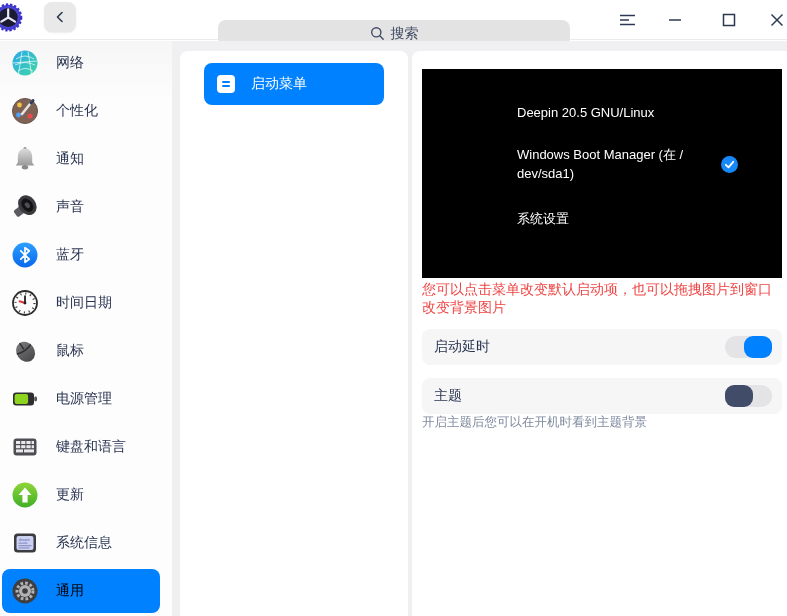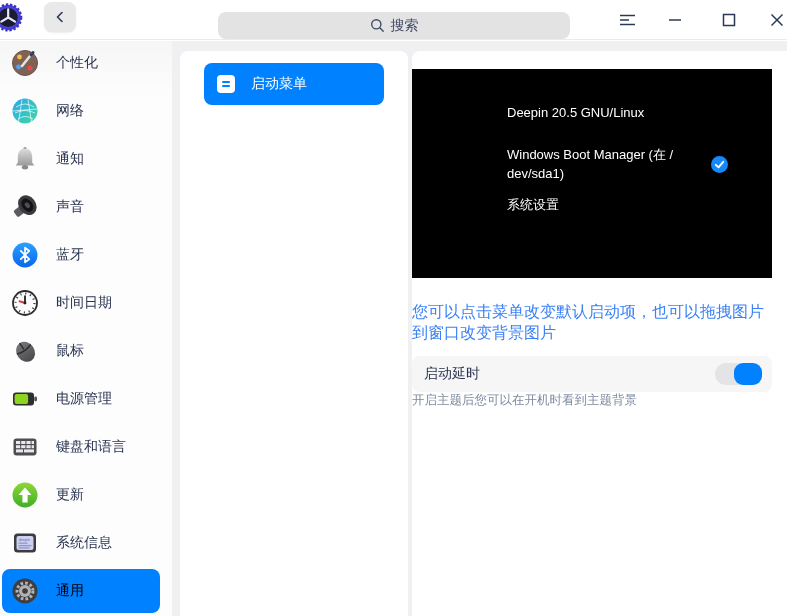--- a/index.html
+++ b/index.html
@@ -9,21 +9,21 @@
     background:#fff; font-family:"Liberation Sans","DejaVu Sans",sans-serif;
     color:#2a3450;
   }
   
   .titlebar { position:absolute; top:0; left:0; right:0; height:40px; background:#fff;
     border-bottom:1px solid #ebebec; }
   .app-logo { position:absolute; left:-7px; top:2px; width:34px; height:31px; }
   .back-btn { position:absolute; left:44px; top:2px; width:32px; height:30px;
     background:#e9e9ea; border-radius:8px; display:flex; align-items:center; justify-content:center;
     box-shadow:0 1px 2px rgba(0,0,0,.08); cursor:pointer; }
-  .search-box { position:absolute; left:218px; top:12px; width:352px; height:27px;
+  .search-box { position:absolute; left:218px; top:20px; width:352px; height:27px;
     background:#e3e3e4; border-radius:8px; display:flex; align-items:center; justify-content:center;
     gap:6px; color:#414c63; font-size:14px; cursor:text; }
   .win-btn { position:absolute; top:7px; width:26px; height:26px; display:flex;
     align-items:center; justify-content:center; cursor:pointer; }
   .win-btn svg { display:block; }
   .btn-menu { left:614px; } .btn-min { left:662px; } .btn-max { left:716px; } .btn-close { left:764px; }
 
   
   .body { position:absolute; top:41px; left:0; right:0; bottom:0; display:flex; background:#f0f0f2; }
   .sidebar { width:172px; background:linear-gradient(#f6f6f7,#fdfdfe 60px,#fdfdfe); padding-top:0; flex:none; }
@@ -34,29 +34,29 @@
 
   .middle-card { width:228px; flex:none; margin:10px 0 0 8px; background:#fff;
     border-radius:8px 8px 0 0; padding:12px 24px; }
   .nav-item { height:42px; background:#0081ff; border-radius:8px; display:flex;
     align-items:center; padding-left:13px; gap:16px; color:#fff; font-size:14px; cursor:pointer; }
   .nav-ic { width:18px; height:18px; background:#fff; border-radius:4px; display:flex;
     flex-direction:column; align-items:center; justify-content:center; gap:2px; }
   .nav-ic i { display:block; width:8px; height:2px; background:#0081ff; border-radius:1px; }
 
   .right-panel { flex:1; margin:10px 0 0 4px; background:#fff; border-radius:8px 0 0 0;
-    padding:18px 5px 0 0; min-width:0; }
+    padding:18px 5px 0 10px; min-width:0; }
   .boot-preview { width:360px; height:209px; background:#000; color:#fff;
     padding:36px 0 0 95px; font-size:13px; }
   .boot-entry { cursor:pointer; }
   .entry-deepin { margin-bottom:26px; }
-  .entry-windows { display:flex; align-items:center; margin-bottom:12px; }
+  .entry-windows { display:flex; align-items:center; margin-bottom:26px; }
   .entry-windows .txt { width:192px; line-height:1.45; }
   .check { width:17px; height:17px; flex:none; margin-left:auto; margin-right:44px; }
-  .hint { margin-top:24px; font-size:16px; color:#3b82f6; width:360px; }
+  .hint { margin-top:3px; font-size:14px; color:#ef4444; width:360px; }
   .setting-row { width:360px; height:36px; margin-top:12px; background:#f6f6f7; border-radius:8px;
     display:flex; align-items:center; padding:0 10px 0 12px; font-size:14px; }
   .row-theme { margin-top:13px; }
   .toggle { width:47px; height:22px; border-radius:11px; background:#e4e4e6; position:relative;
     margin-left:auto; cursor:pointer; flex:none; }
   .toggle .knob { position:absolute; top:0; width:28px; height:22px; border-radius:9px; }
   .toggle.on .knob { right:0; background:#0081ff; }
   .toggle.off .knob { left:0; background:#414d68; }
   .theme-hint { font-size:12.5px; color:#7f8a9e; }
 </style>
@@ -108,43 +108,43 @@
       </svg>
     </div>
   </div>
 
   <div class="body">
 
     <div class="sidebar">
 
       <div class="side-item">
         <svg class="ic" viewBox="0 0 30 30">
+          <defs>
+              <linearGradient id="netg" x1="0" y1="0" x2="1" y2="1">
+            <stop offset="0" stop-color="#2aa7ea"></stop>
+                <stop offset="1" stop-color="#3fd9a4"></stop>
+          </linearGradient>
+            </defs>
+          <circle cx="15" cy="15" r="12.5" fill="url(#netg)"></circle>
+          <path d="M6 11 Q15 5 24 11 M5 17 Q15 12 25 17 M8 23 Q15 18 23 23 M12 3.5 L8.5 26 M18 3.5 L21.5 26 M3 15 L27 13" stroke="#ffffff" stroke-width="0.9" fill="none" opacity="0.75"></path>
+        </svg>
+        <span>网络</span>
+      </div>
+
+      <div class="side-item">
+        <svg class="ic" viewBox="0 0 30 30">
           <circle cx="15" cy="15" r="12.5" fill="#7d6255"></circle>
           <circle cx="15" cy="15" r="12.5" fill="none" stroke="#6a5248" stroke-width="1"></circle>
           <circle cx="9.5" cy="9" r="2.4" fill="#f6c243"></circle>
           <circle cx="8.5" cy="19" r="2.4" fill="#4aa3ff"></circle>
           <circle cx="20" cy="20" r="2.6" fill="#e8494d"></circle>
           <path d="M22 5.5 L12 18" stroke="#e7e2dd" stroke-width="2.6" stroke-linecap="round"></path>
           <path d="M23 4.5 L21 7" stroke="#30405c" stroke-width="3" stroke-linecap="round"></path>
         </svg>
         <span>个性化</span>
-      </div>
-
-      <div class="side-item">
-        <svg class="ic" viewBox="0 0 30 30">
-          <defs>
-              <linearGradient id="netg" x1="0" y1="0" x2="1" y2="1">
-            <stop offset="0" stop-color="#2aa7ea"></stop>
-                <stop offset="1" stop-color="#3fd9a4"></stop>
-          </linearGradient>
-            </defs>
-          <circle cx="15" cy="15" r="12.5" fill="url(#netg)"></circle>
-          <path d="M6 11 Q15 5 24 11 M5 17 Q15 12 25 17 M8 23 Q15 18 23 23 M12 3.5 L8.5 26 M18 3.5 L21.5 26 M3 15 L27 13" stroke="#ffffff" stroke-width="0.9" fill="none" opacity="0.75"></path>
-        </svg>
-        <span>网络</span>
       </div>
 
       <div class="side-item">
         <svg class="ic" viewBox="0 0 30 30">
           <defs>
               <linearGradient id="bellg" x1="0" y1="0" x2="0" y2="1">
             <stop offset="0" stop-color="#dcdcdc"></stop>
                 <stop offset="1" stop-color="#9a9a9a"></stop>
           </linearGradient>
             </defs>
@@ -307,17 +307,23 @@
 
       <div class="hint">您可以点击菜单改变默认启动项，也可以拖拽图片到窗口改变背景图片</div>
 
       <div class="setting-row">
         <span>启动延时</span>
         <div class="toggle on">
             <span class="knob"></span>
           </div>
       </div>
 
+      <div class="setting-row row-theme">
+        <span>主题</span>
+        <div class="toggle off">
+            <span class="knob"></span>
+          </div>
+      </div>
 
       <div class="theme-hint">开启主题后您可以在开机时看到主题背景</div>
     </div>
   </div>
 </div>
 
 </body></html>

